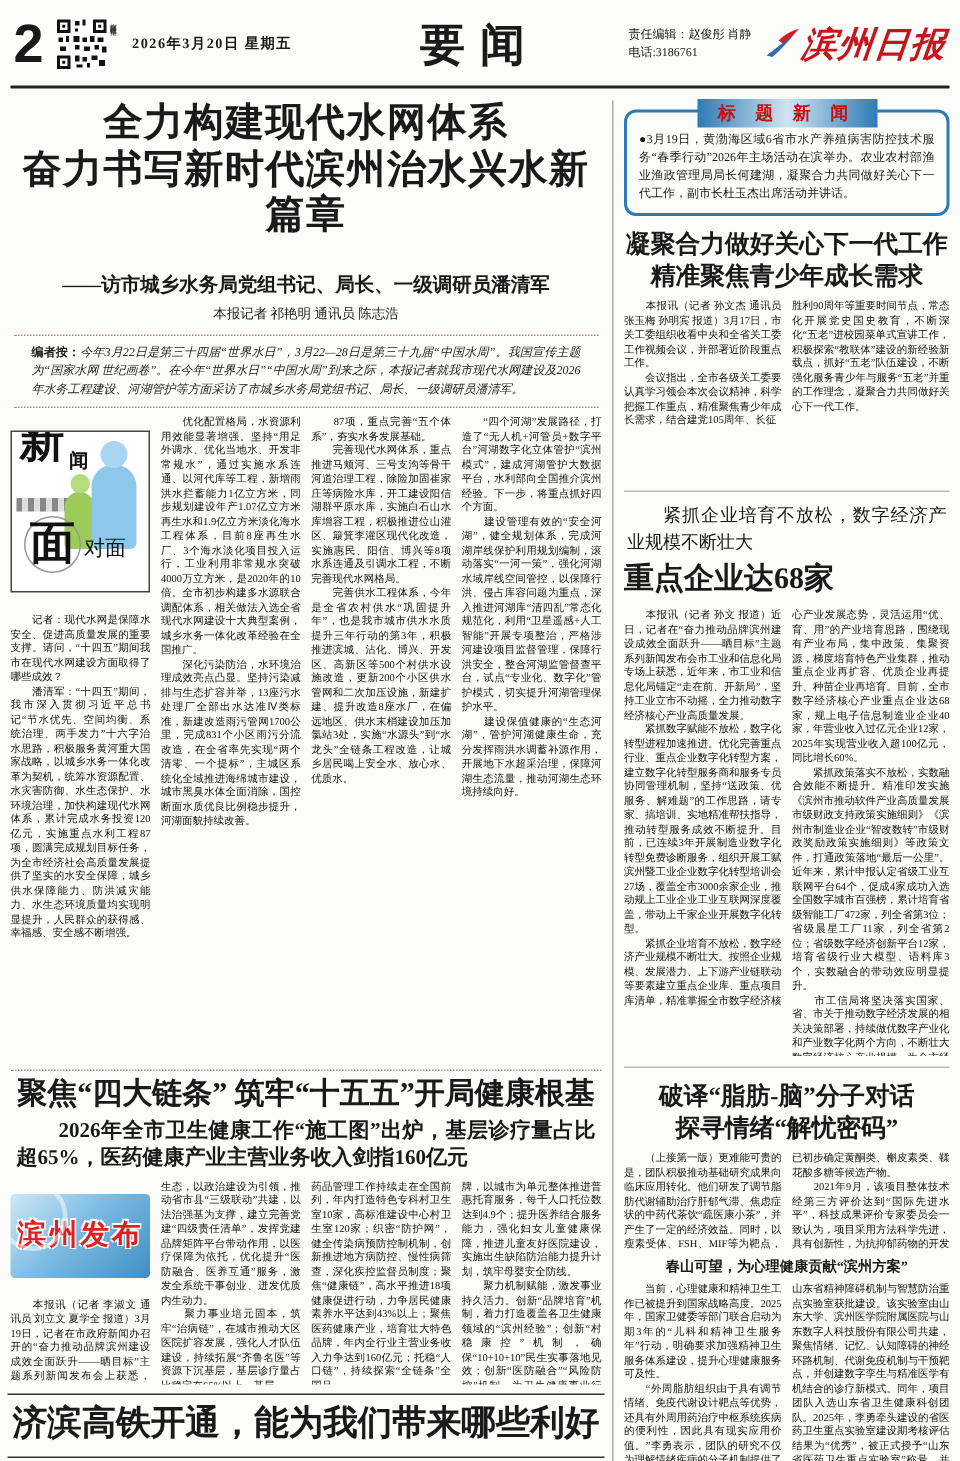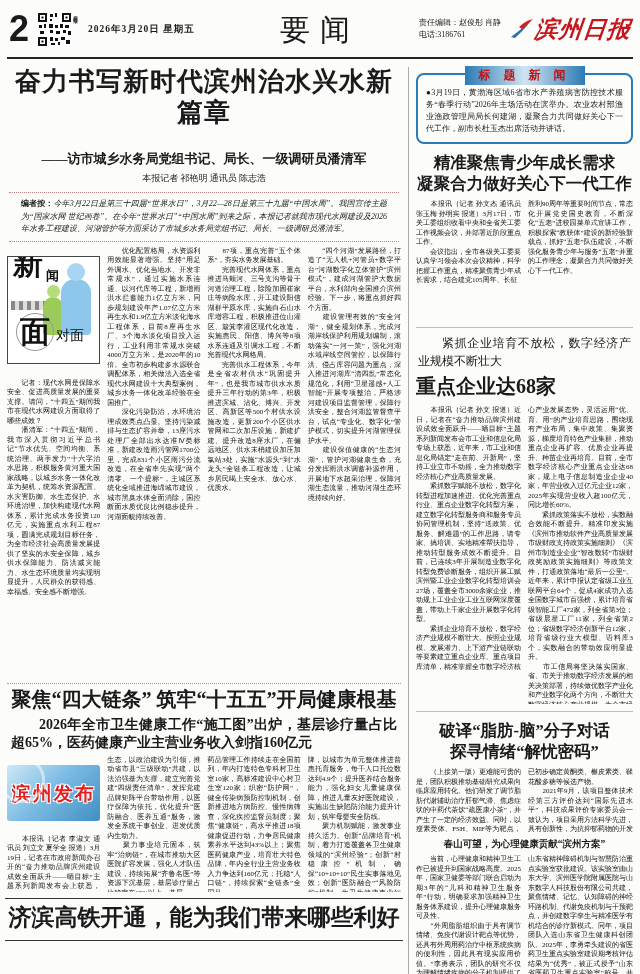--- a/index.html
+++ b/index.html
@@ -5,21 +5,21 @@
   html,body{margin:0;padding:0;}
   body{width:640px;height:974px;background:#fcfcfa;font-family:"Liberation Serif",serif;color:#1a1a1a;overflow:hidden;}
   .page{position:relative;width:640px;height:974px;box-sizing:border-box;padding:0 5px;}
   
   .hdr{display:flex;align-items:center;height:50px;padding:4px 4px 0 4px;position:relative;}
   .pnum{font-family:"Liberation Sans",sans-serif;font-size:36px;font-weight:700;line-height:1;}
   .qrwrap{display:flex;margin-left:8px;}
   .qr{width:35px;height:35px;}
   .qrcap{writing-mode:vertical-rl;font-size:4.5px;color:#333;margin-left:1px;letter-spacing:.5px;}
   .dateline{font-size:9.5px;font-weight:700;margin-left:10px;letter-spacing:1px;}
-  .section{position:absolute;left:50%;top:10px;transform:translateX(-50%);font-size:30px;font-weight:400;letter-spacing:10px;}
+  .section{position:absolute;left:50%;top:10px;transform:translateX(-50%);font-size:30px;font-weight:700;letter-spacing:10px;}
   .edblock{margin-left:auto;font-size:8px;font-weight:400;line-height:1.5;text-align:left;margin-right:8px;}
   .masthead{display:flex;align-items:center;}
   .mtitle{color:#c5161d;font-size:23px;font-weight:900;font-style:italic;letter-spacing:1px;transform:skewX(-6deg);}
   .hrule{border-top:2.5px solid #222;margin:3px 2px 0 2px;}
   
   .content{display:flex;margin-top:2px;}
   .left{width:398px;}
   .vrule{width:1px;background:#aaa;margin:6px 5px 0 5px;}
   .right{flex:1;min-width:0;}
   
@@ -125,20 +125,21 @@
       <span class="mtitle">滨州日报</span>
     </div>
   </header>
   <div class="hrule"></div>
 
   <div class="content">
 
     <div class="left">
 
       <div class="ma-head">
+        <div class="ma-h1">全力构建现代水网体系</div>
         <div class="ma-h1">奋力书写新时代滨州治水兴水新篇章</div>
         <div class="ma-sub">——访市城乡水务局党组书记、局长、一级调研员潘清军</div>
         <div class="ma-by">本报记者 祁艳明 通讯员 陈志浩</div>
       </div>
 
       <div class="ednote"><b>编者按：</b><span>今年3月22日是第三十四届“世界水日”，3月22—28日是第三十九届“中国水周”。我国宣传主题为“国家水网 世纪画卷”。在今年“世界水日”“中国水周”到来之际，本报记者就我市现代水网建设及2026年水务工程建设、河湖管护等方面采访了市城乡水务局党组书记、局长、一级调研员潘清军。</span></div>
 
       <div class="bodycols">
         <div class="bcol">
           <div class="fflogo">
@@ -192,22 +193,22 @@
 
     <div class="right">
 
       <div class="hnbox">
         <div class="hn-tab">标 题 新 闻</div>
         <div class="hn-body">●3月19日，黄渤海区域6省市水产养殖病害防控技术服务“春季行动”2026年主场活动在滨举办。农业农村部渔业渔政管理局局长何建湖，凝聚合力共同做好关心下一代工作，副市长杜玉杰出席活动并讲话。</div>
       </div>
 
       <div>
         <div class="a-head">
+          <div>凝聚合力做好关心下一代工作</div>
           <div>精准聚焦青少年成长需求</div>
-          <div>凝聚合力做好关心下一代工作</div>
         </div>
         <div class="twocols h-a1">
           <div class="tcol">　　本报讯（记者 孙文杰 通讯员 张玉梅 孙明宾 报道）3月17日，市关工委组织收看中央和全省关工委工作视频会议，并部署近阶段重点工作。
 　　会议指出，全市各级关工委要认真学习领会本次会议精神，科学把握工作重点，精准聚焦青少年成长需求，结合建党105周年、长征</div>
           <div class="tcol">胜利90周年等重要时间节点，常态化开展党史国史教育，不断深化“五老”进校园菜单式宣讲工作，积极探索“教联体”建设的新经验新载点，抓好“五老”队伍建设，不断强化服务青少年与服务“五老”并重的工作理念，凝聚合力共同做好关心下一代工作。</div>
         </div>
       </div>
 
       <div class="divh"></div>
 

